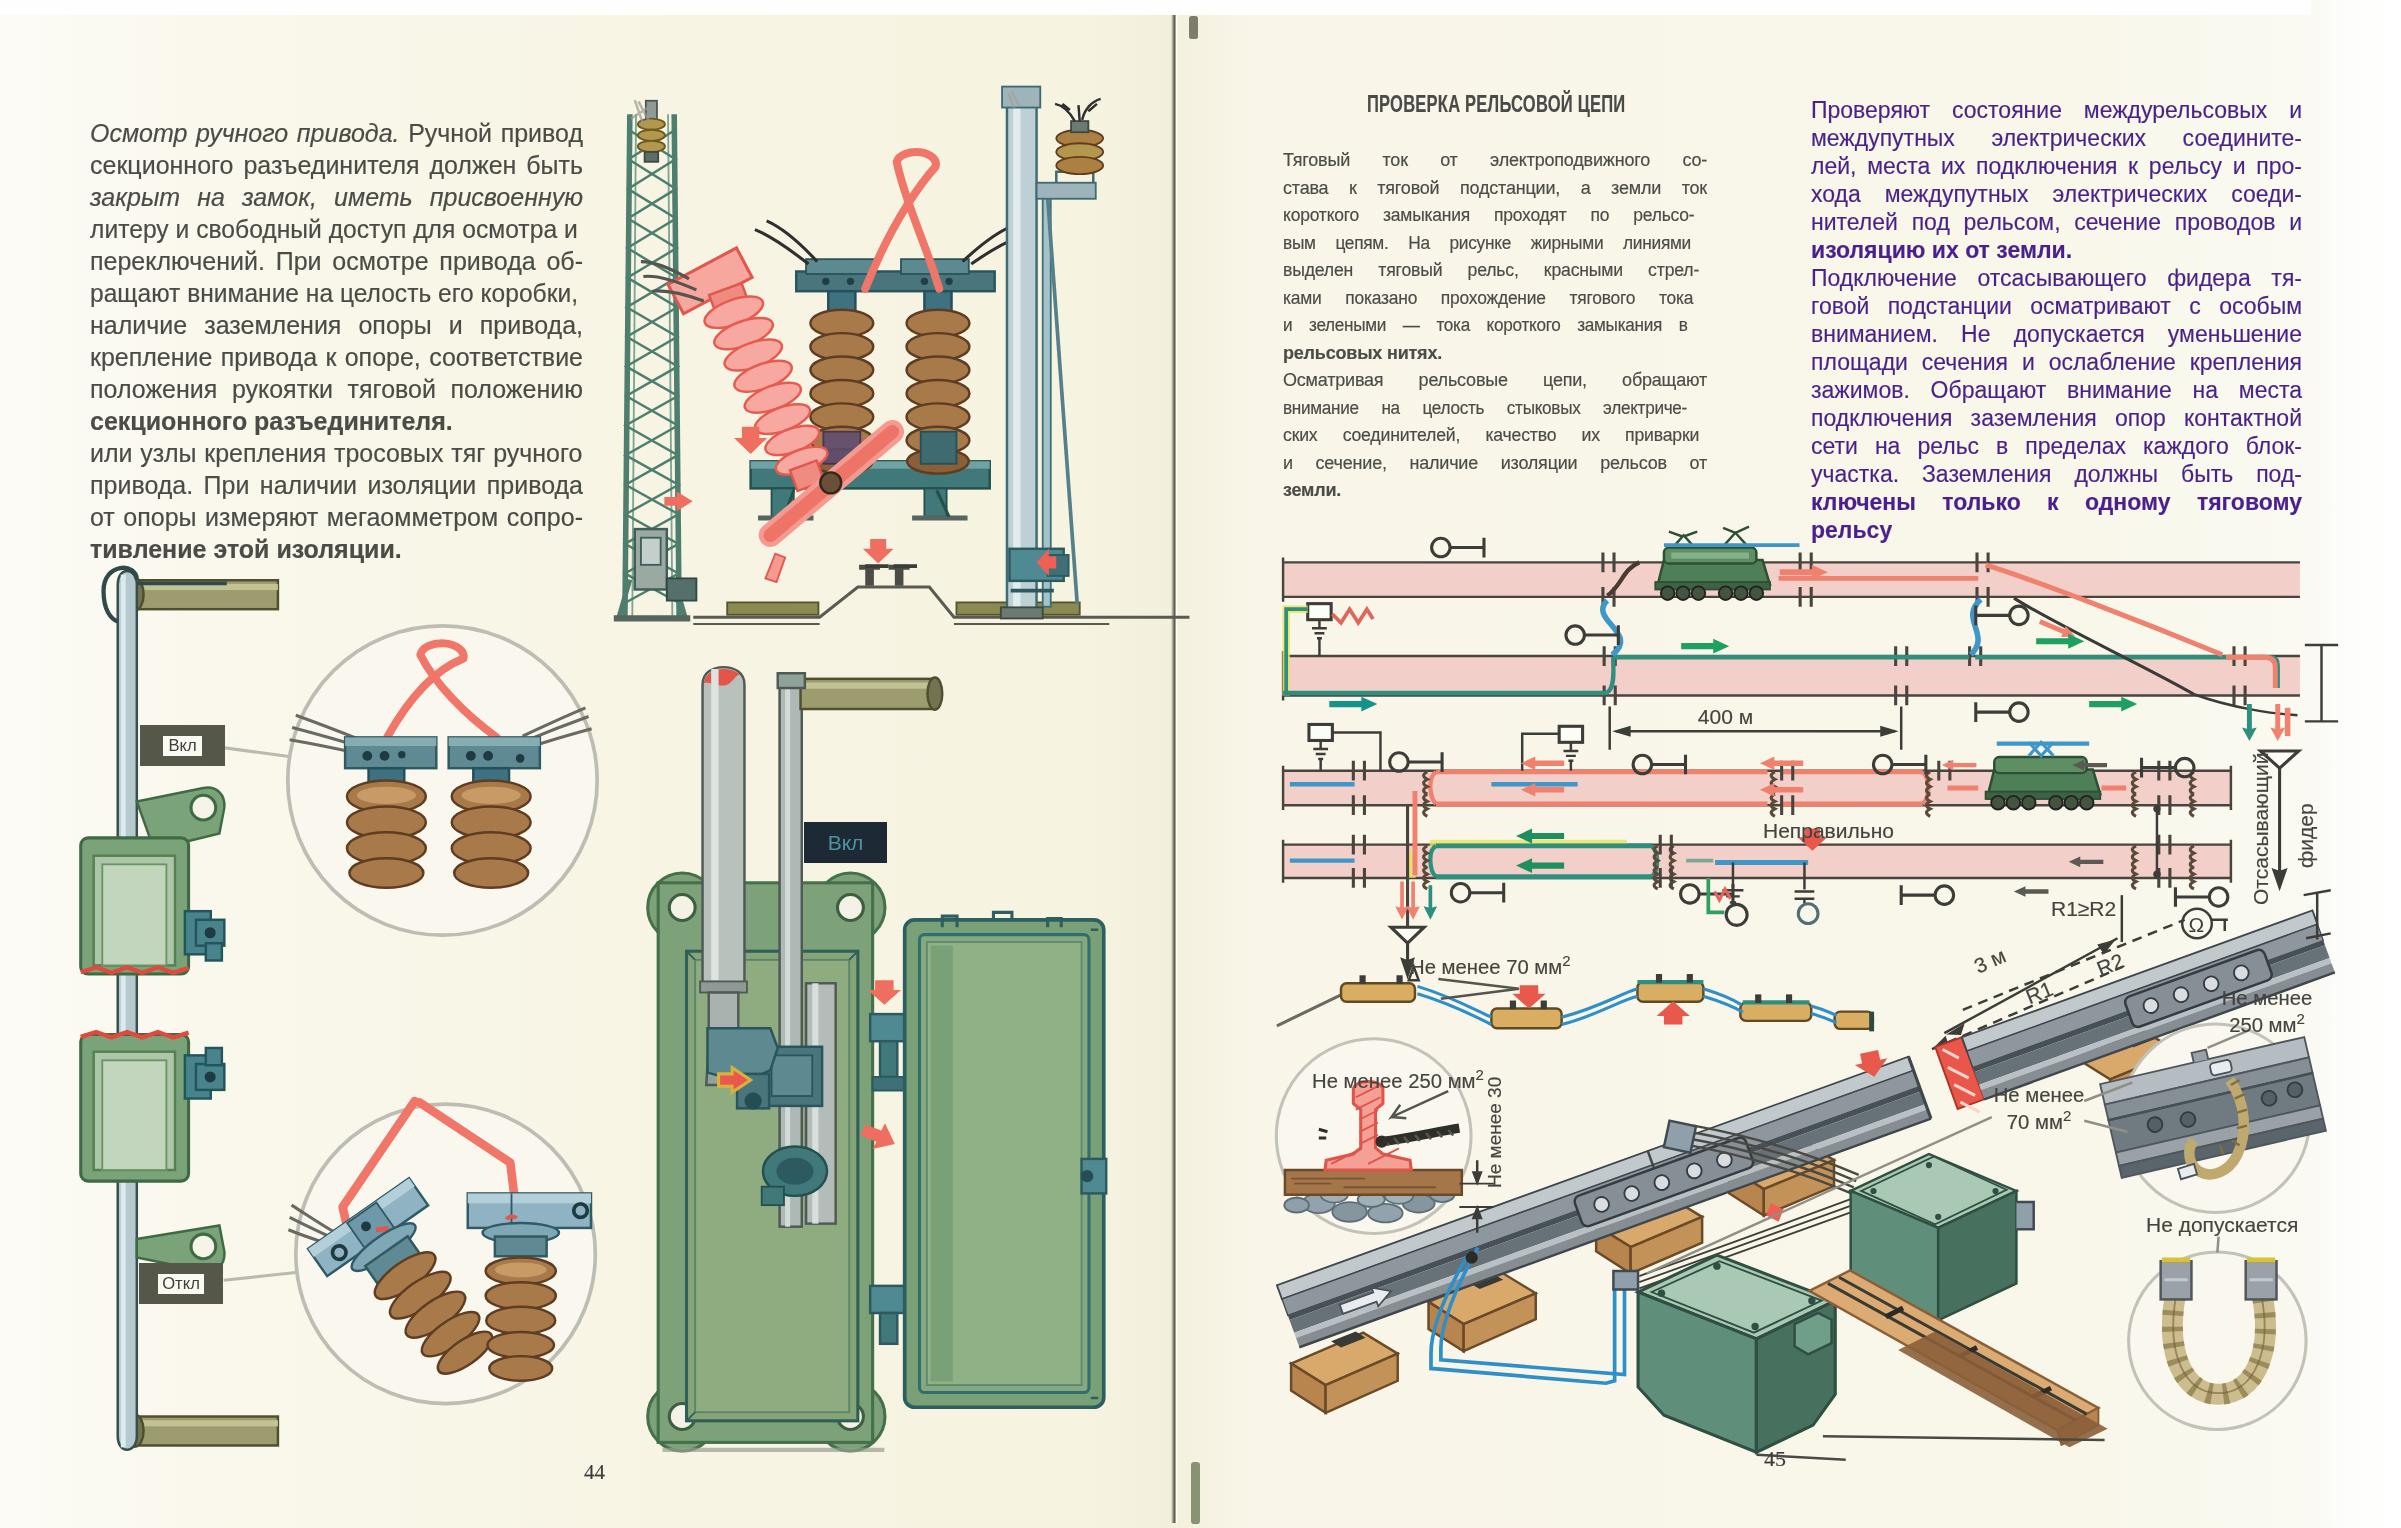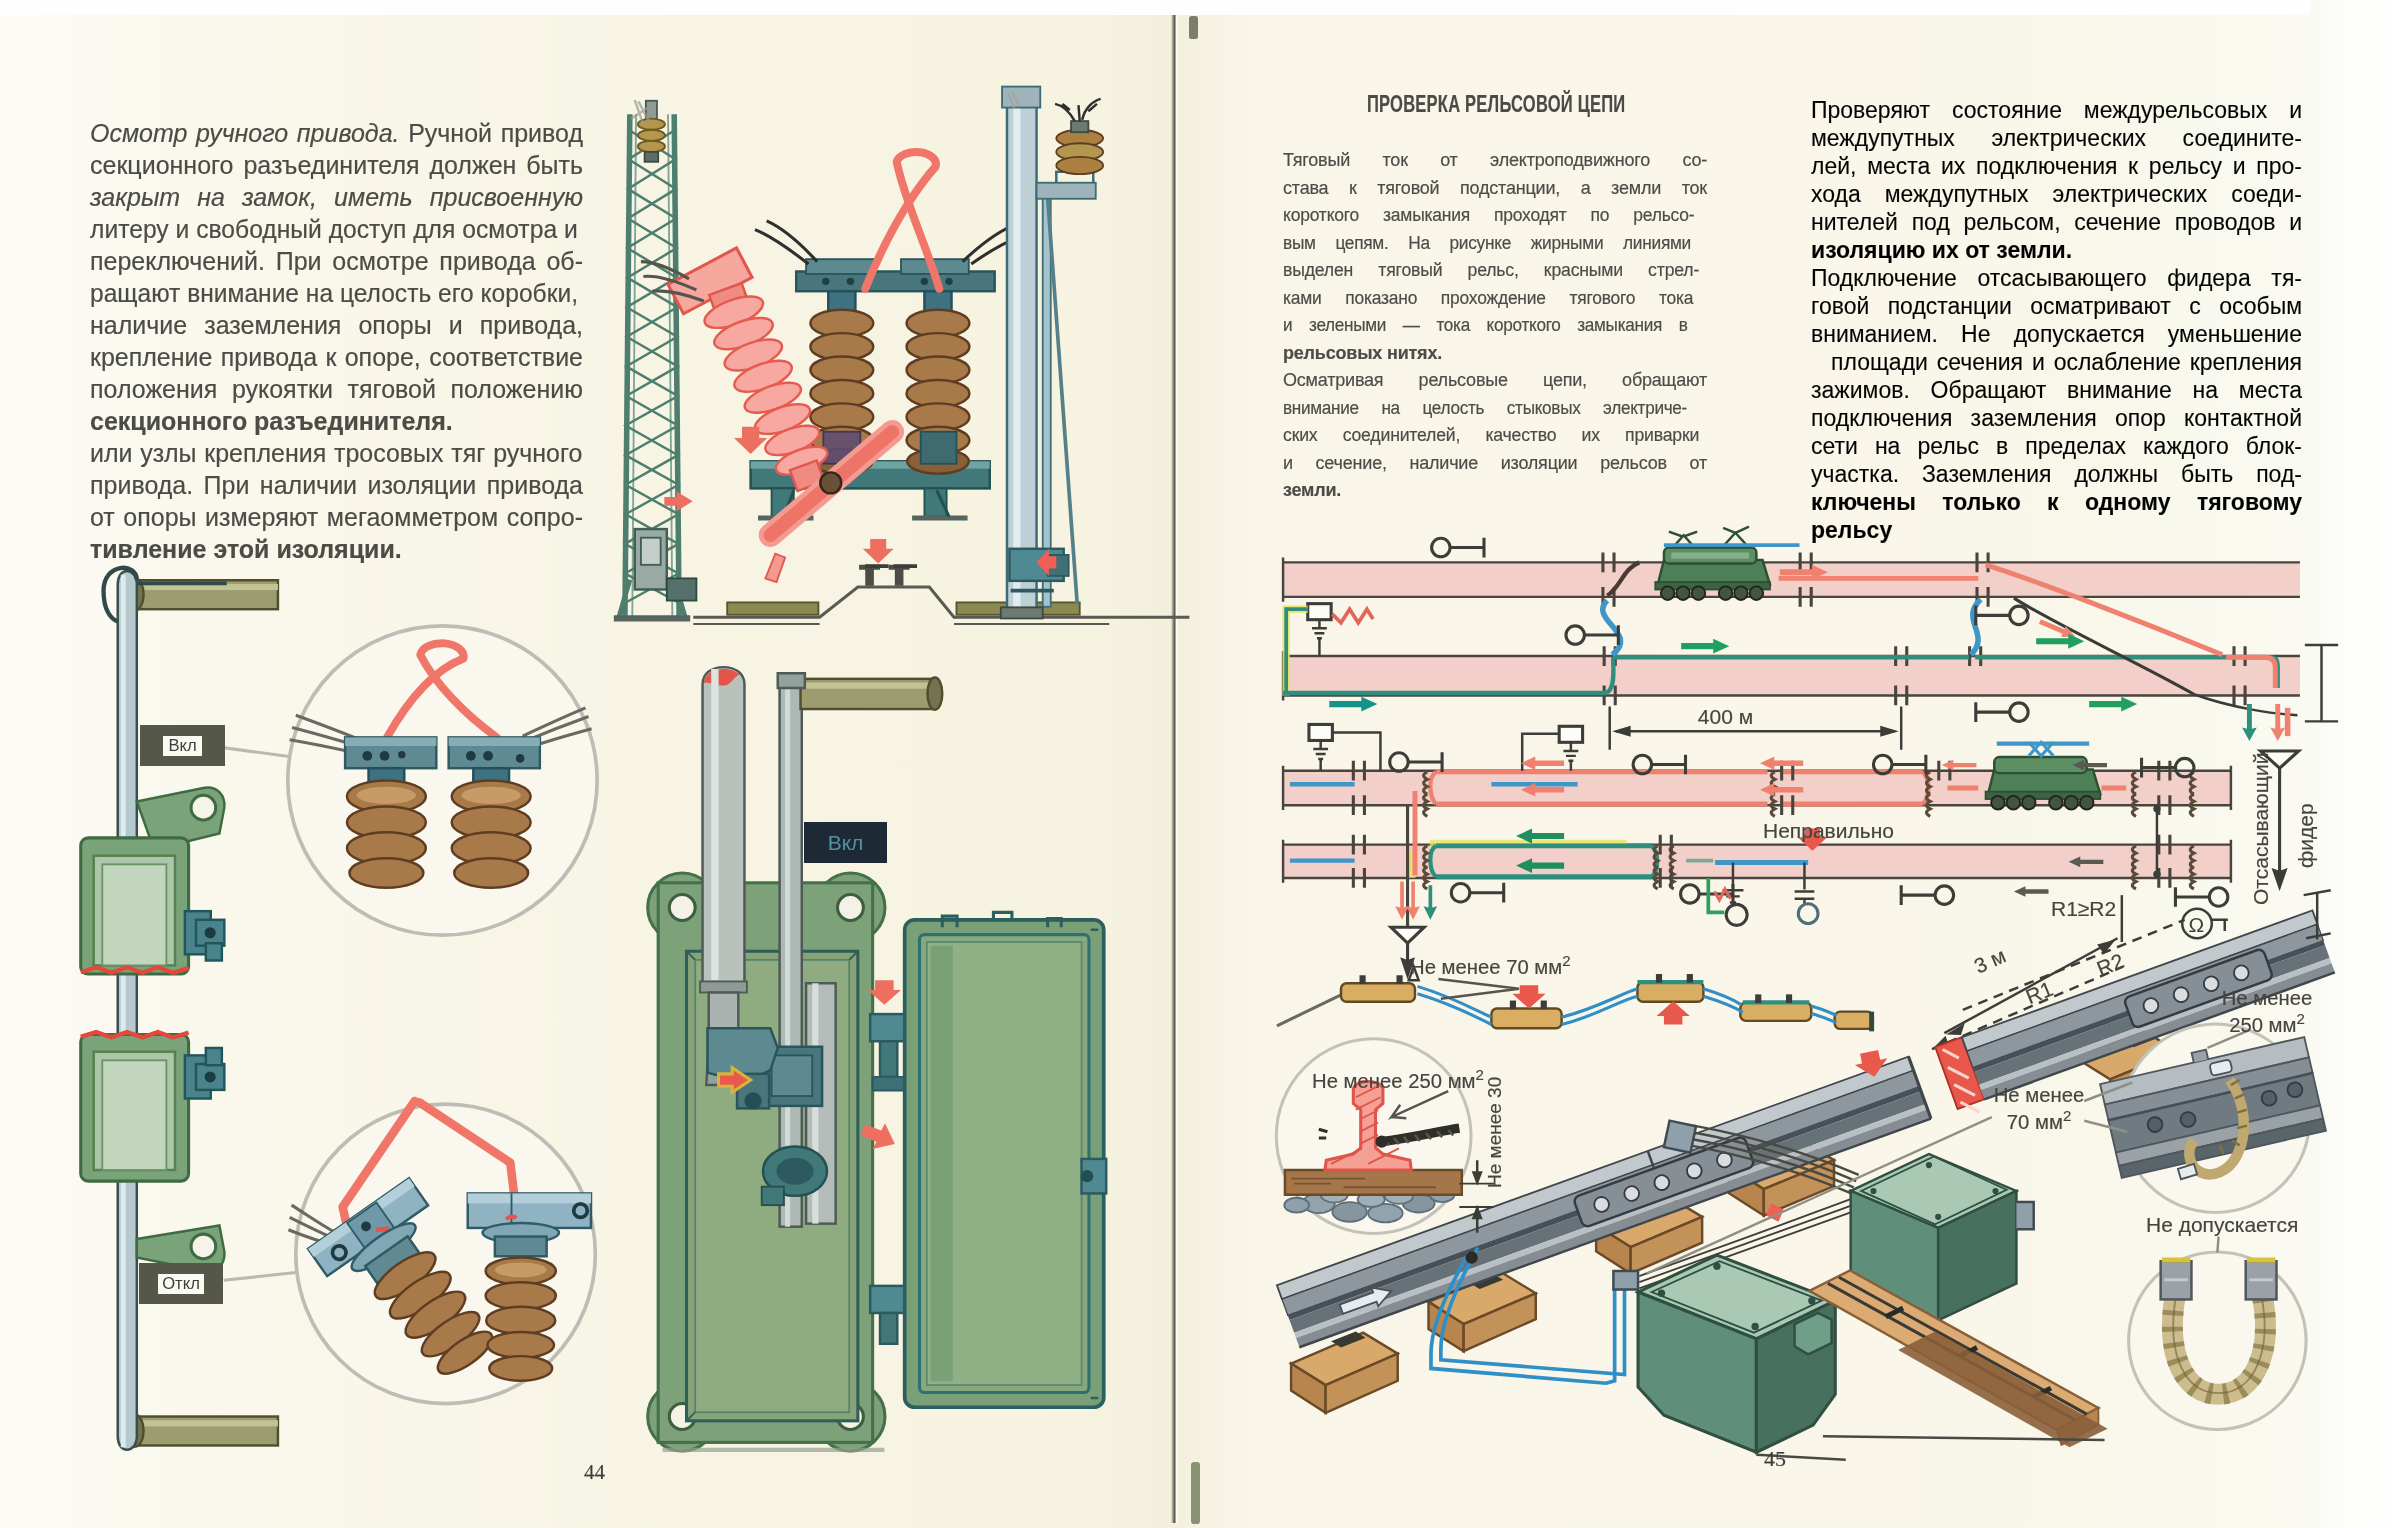--- a/index.html
+++ b/index.html
@@ -9,21 +9,21 @@
 #bgRedge{position:absolute;left:2311px;top:0;width:90px;height:1529px;background:linear-gradient(90deg,#fafaf3 0%,#fdfdfb 40%,#ffffff 100%);}
 #bgTop{position:absolute;left:0;top:0;width:2401px;height:15px;background:#fefefe;}
 #gutter{position:absolute;left:1171px;top:15px;width:6.8px;height:1508px;background:linear-gradient(90deg,rgba(190,188,170,0) 0%,#8f8d76 32%,#5f5d4e 50%,#8a8874 60%,rgba(255,255,255,0.9) 78%,rgba(255,255,255,0) 100%);}
 #gutter2{position:absolute;left:1191px;top:1462px;width:8.6px;height:62px;background:#6d7a58;opacity:.8;border-radius:3.1px;}
 .t{position:absolute;color:#4a4a46;-webkit-text-stroke:0.2px rgba(74,74,70,0.85);}
 .jl{text-align:justify;text-align-last:justify;}
 .jend{text-align:justify;text-align-last:left;font-weight:bold;}
 .tight{letter-spacing:-0.3px;}
 #ltext{left:90px;top:101px;width:493px;font-size:25px;line-height:32px;color:#4b4b47;}
 #rcol1{left:1283px;top:147px;width:424px;font-size:18px;line-height:27.5px;color:#4c4c48;letter-spacing:-0.2px;}
-#rcol2{left:1811px;top:96px;width:491px;font-size:23px;line-height:28px;color:#000000;}
+#rcol2{left:1811px;top:96px;width:491px;font-size:23px;line-height:28px;color:#4c1d95;}
 #rtitle{left:1367px;top:91px;width:259px;font-size:23.4px;font-weight:bold;color:#4a4a48;white-space:nowrap;transform-origin:0 0;letter-spacing:0.3px;}
 .pgnum{font-family:"Liberation Serif",serif;color:#3c3c3a;}
 .lbl{position:absolute;color:#45443f;-webkit-text-stroke:0.2px rgba(69,68,63,0.8);}
 .vkl{position:absolute;background:#555848;color:#3f3f3a;text-align:center;}
 </style>
 </head>
 <body>
 <div id="page">
 <div id="bgTop"></div>
 <div id="bgL"></div>
@@ -874,21 +874,21 @@
 <div id="rcol2" class="t">
 <div class="jl" style="white-space: nowrap; word-spacing: 0px;">Проверяют состояние междурельсовых и</div>
 <div class="jl" style="white-space: nowrap; word-spacing: 0px;">междупутных электрических соедините-</div>
 <div class="jl" style="white-space: nowrap; word-spacing: 0px;">лей, места их подключения к рельсу и про-</div>
 <div class="jl" style="white-space: nowrap; word-spacing: 0px;">хода междупутных электрических соеди-</div>
 <div class="jl" style="white-space: nowrap; word-spacing: 0px;">нителей под рельсом, сечение проводов и</div>
 <div class="jend">изоляцию их от земли.</div>
 <div class="jl" style="white-space: nowrap; word-spacing: 0px;">Подключение отсасывающего фидера тя-</div>
 <div class="jl" style="white-space: nowrap; word-spacing: 0px;">говой подстанции осматривают с особым</div>
 <div class="jl" style="white-space: nowrap; word-spacing: 0px;">вниманием. Не допускается уменьшение</div>
-<div class="jl" style="white-space: nowrap; word-spacing: 0px; margin-left: 20px;">площади сечения и ослабление крепления</div>
+<div class="jl" style="white-space: nowrap; word-spacing: 0px;">площади сечения и ослабление крепления</div>
 <div class="jl" style="white-space: nowrap; word-spacing: 0px;">зажимов. Обращают внимание на места</div>
 <div class="jl" style="white-space: nowrap; word-spacing: 0px;">подключения заземления опор контактной</div>
 <div class="jl" style="white-space: nowrap; word-spacing: 0px;">сети на рельс в пределах каждого блок-</div>
 <div class="jl" style="white-space: nowrap; word-spacing: 0px;">участка. Заземления должны быть под-</div>
 <div class="jend">ключены только к одному тяговому рельсу</div>
 </div>
 
 <div class="t pgnum" style="left:584px;top:1460px;font-size:21px;">44</div>
 <div class="t pgnum" style="left:1764px;top:1446px;font-size:22px;">45</div>
 

